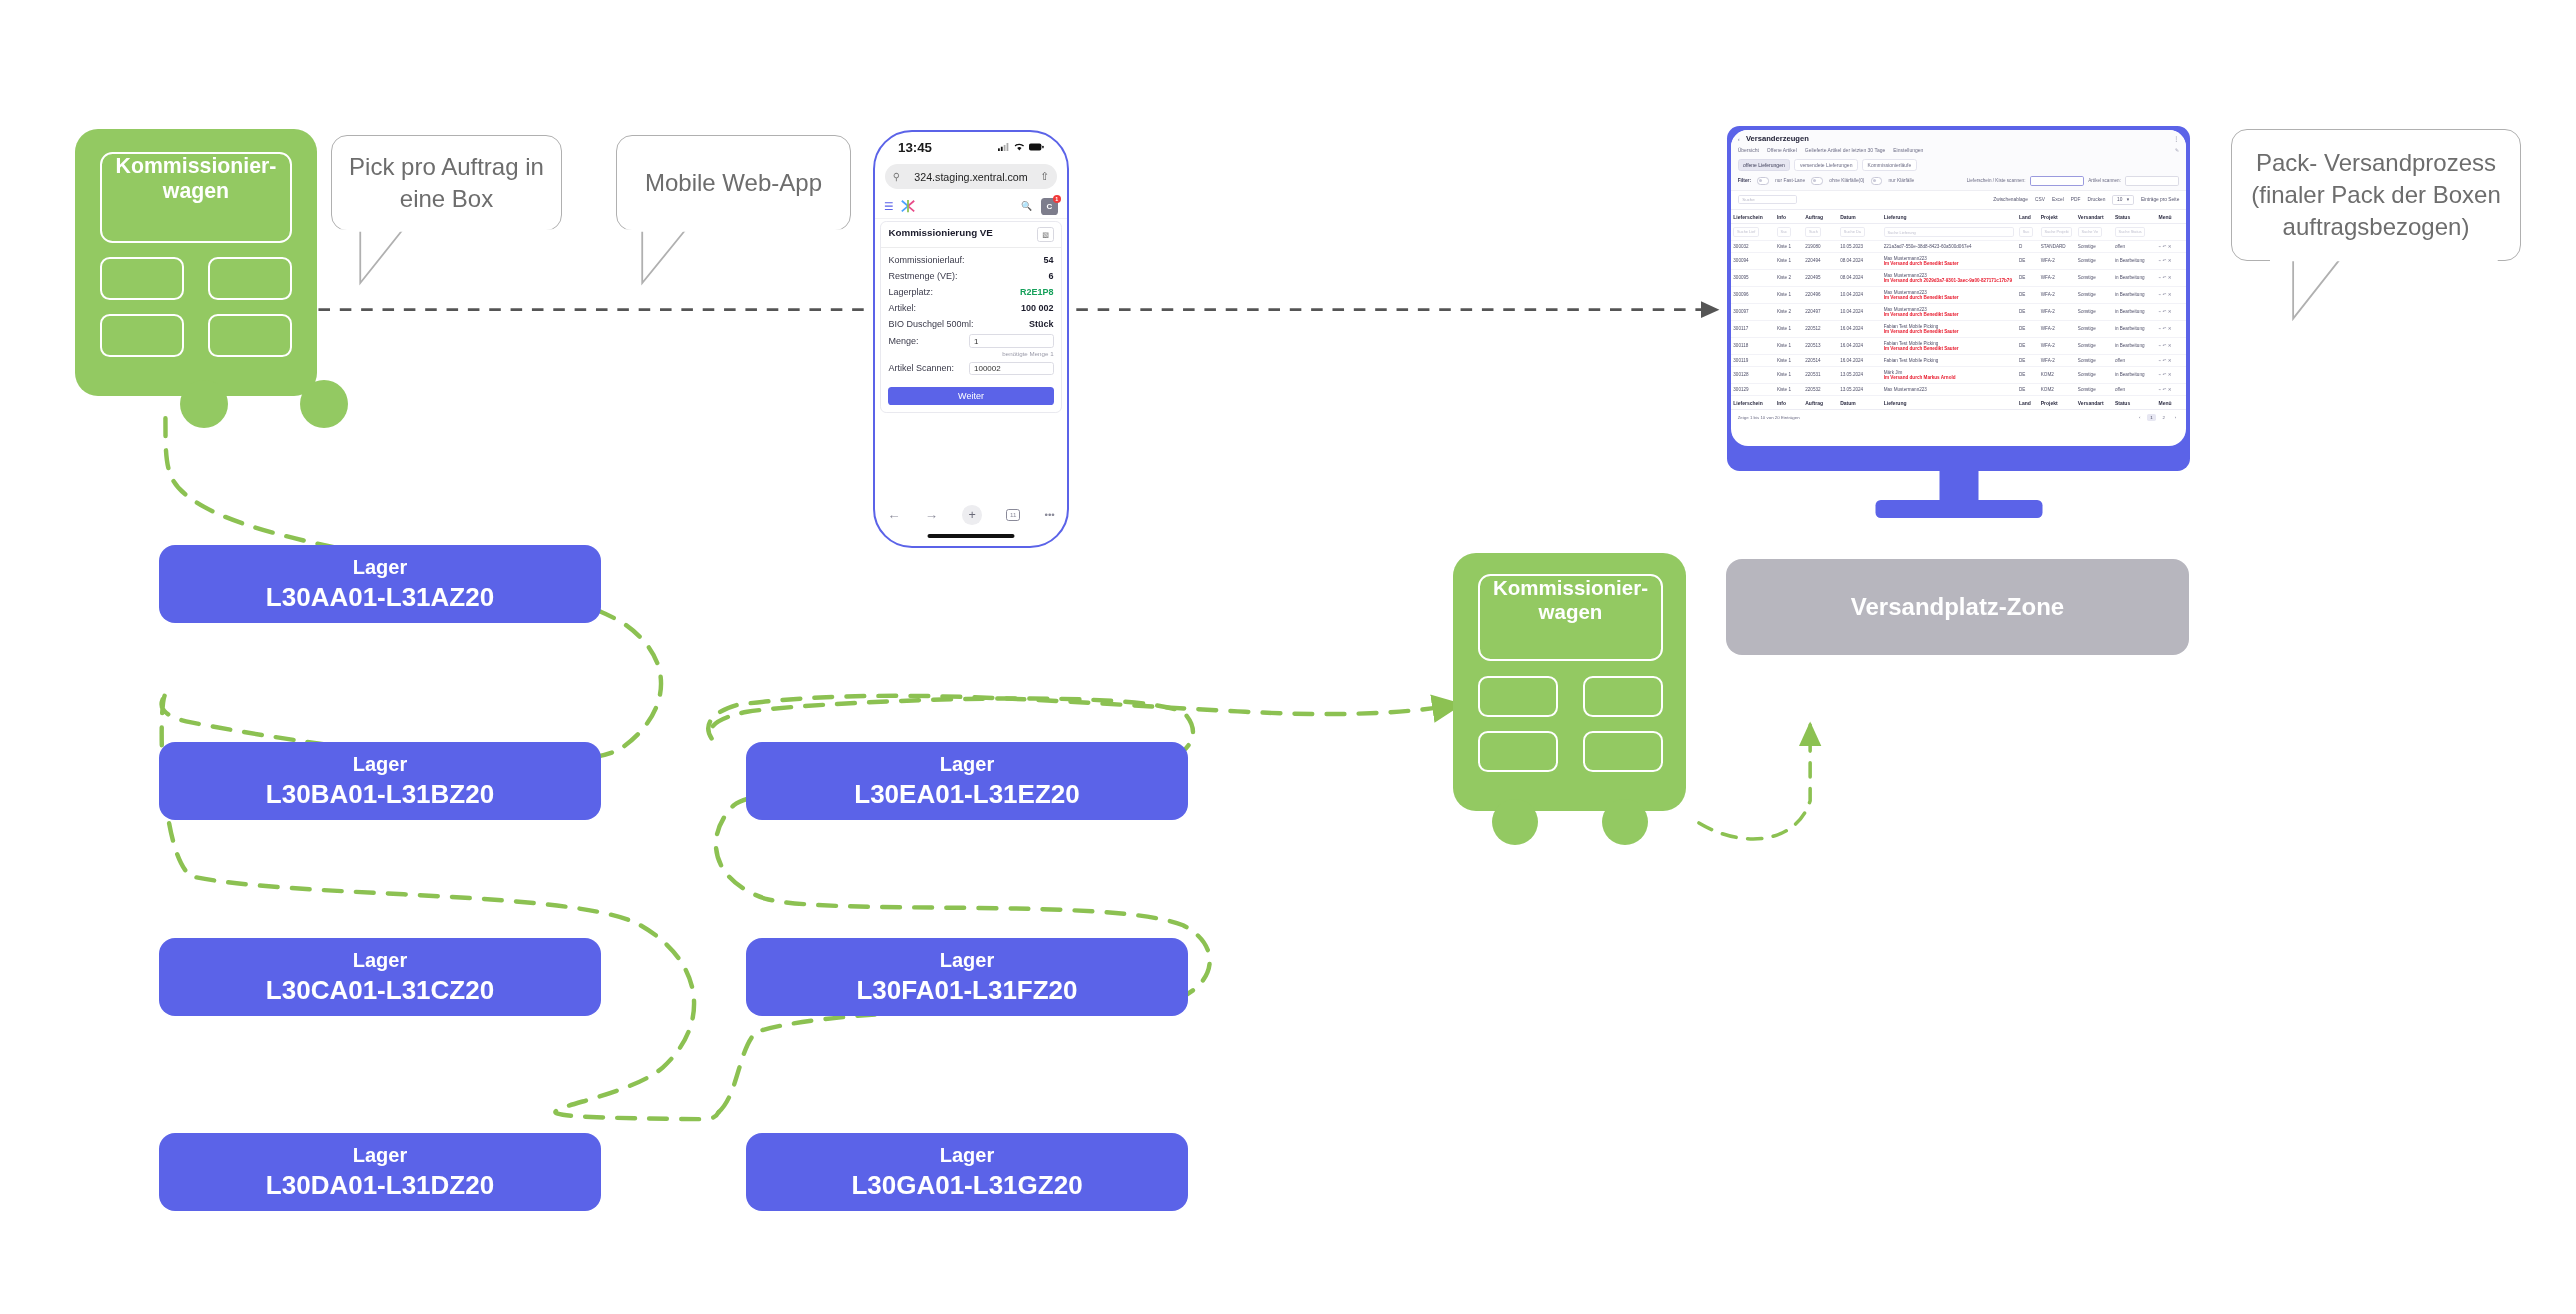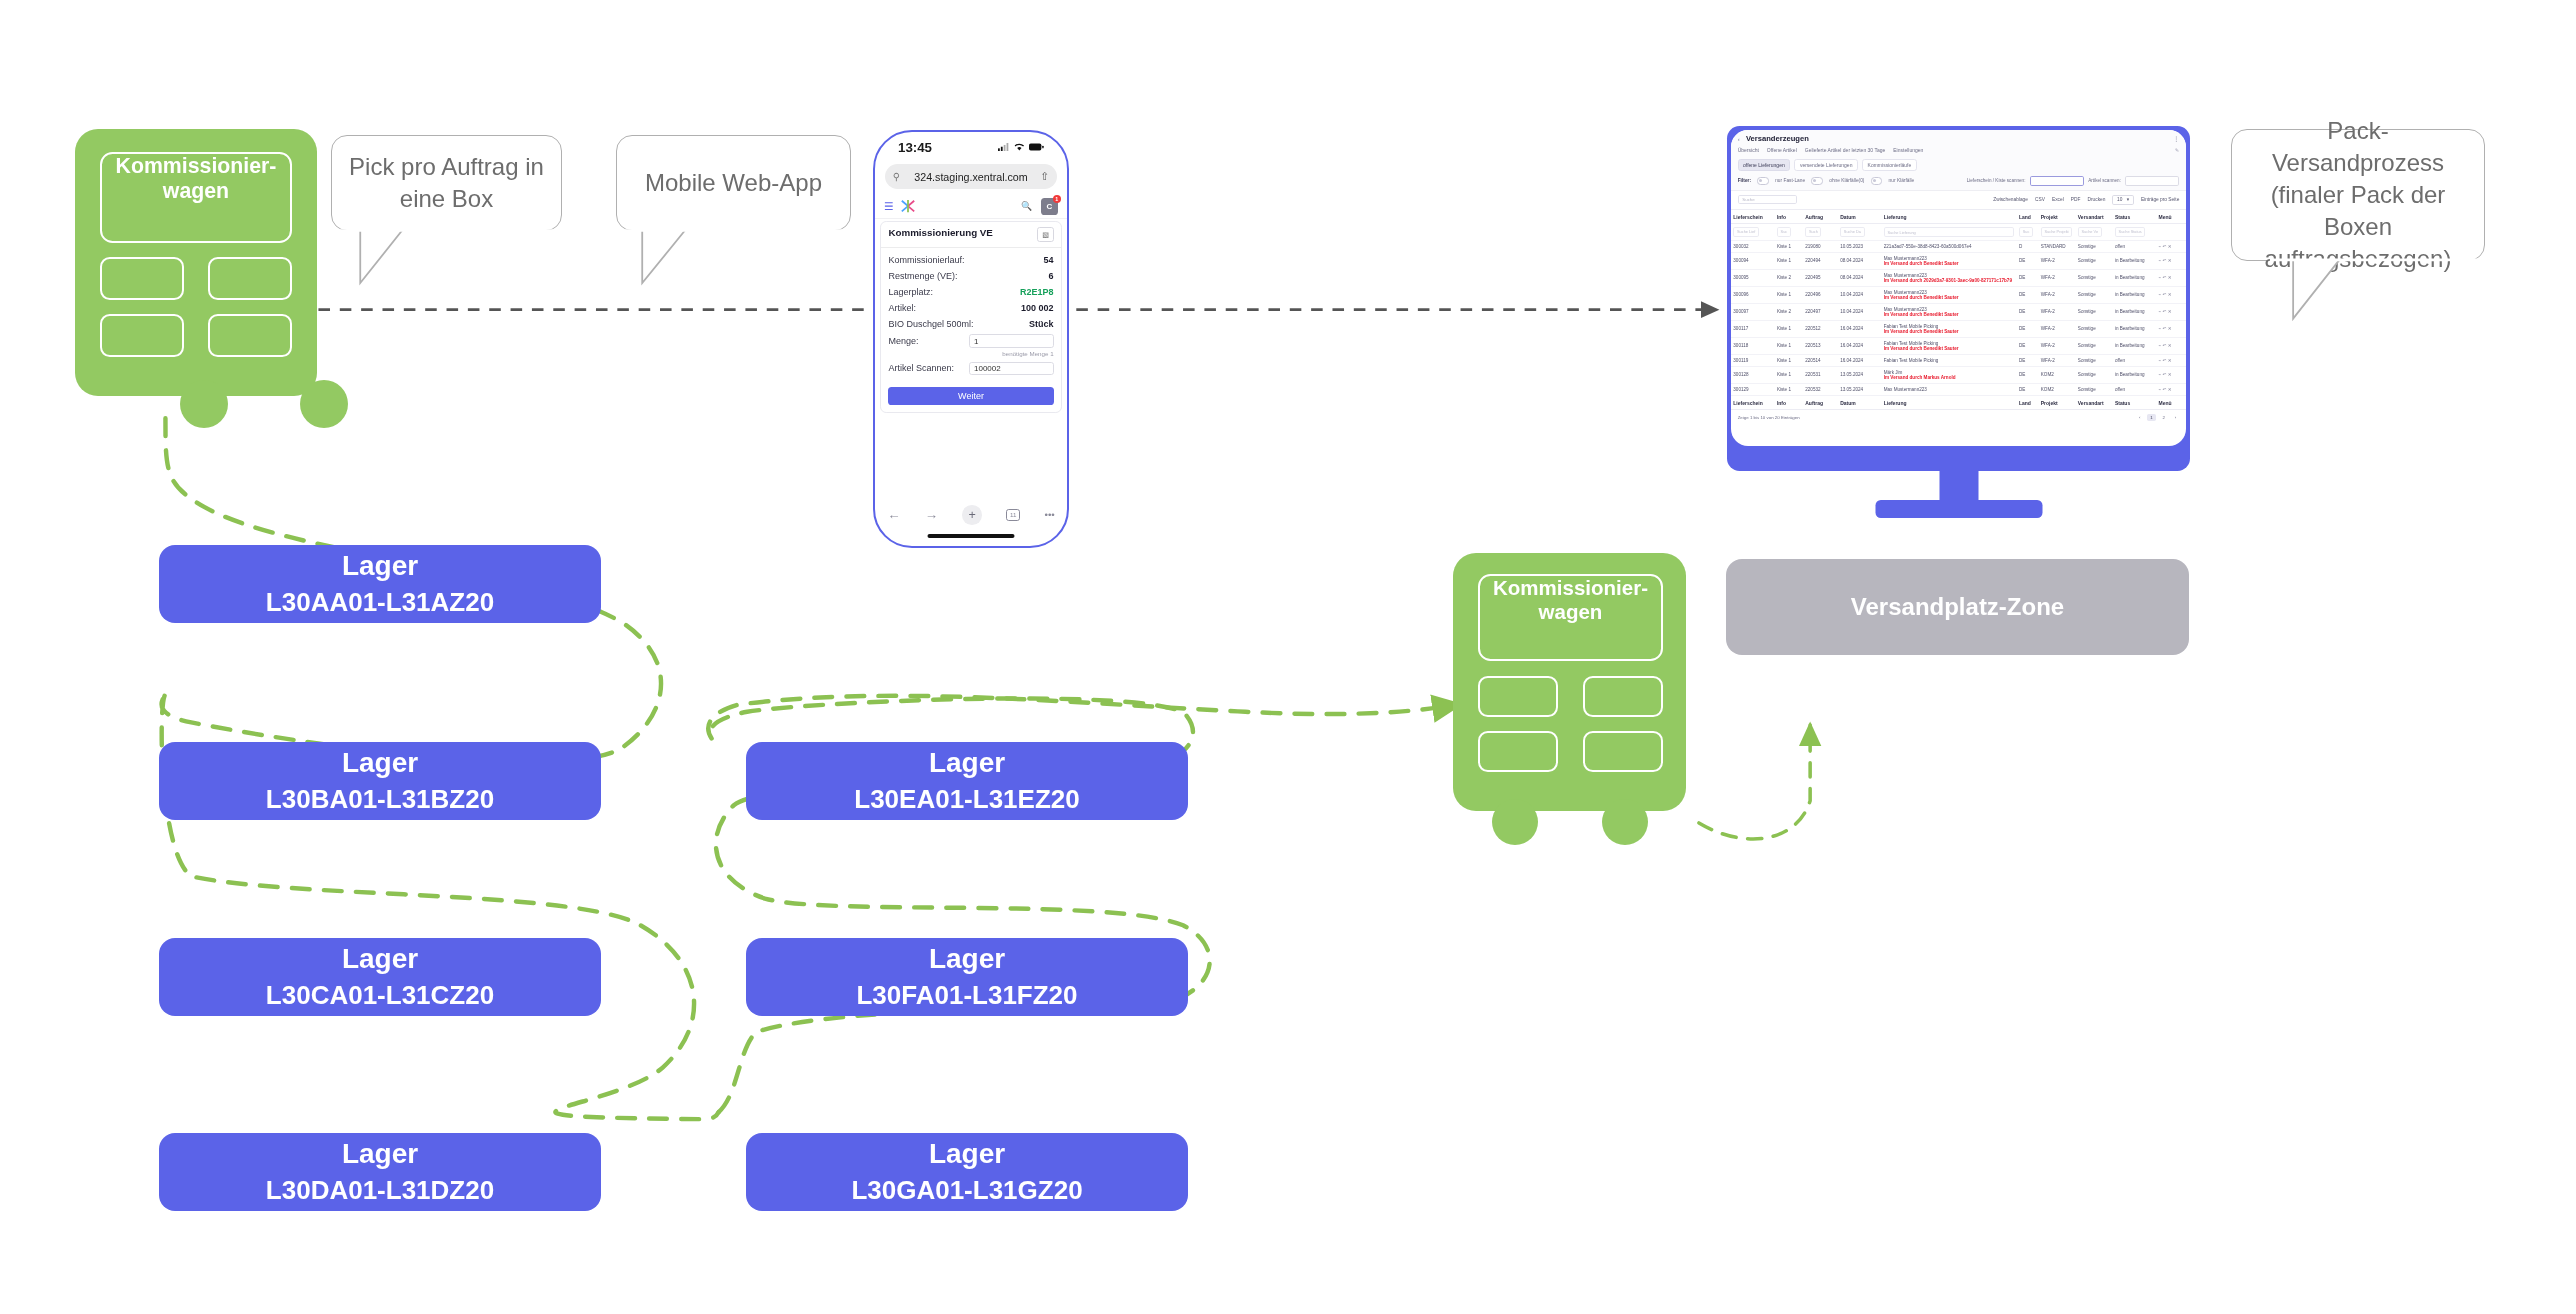--- a/index.html
+++ b/index.html
@@ -17,21 +17,21 @@
   .cart .title{position:absolute;border:2.7px solid #ffffff;border-radius:12.5px;
        color:#fff;font-weight:bold;display:flex;justify-content:center;
        text-align:center;line-height:1.18;box-sizing:border-box;}
   .cart .slot{position:absolute;border:2.7px solid #ffffff;border-radius:9.8px;box-sizing:border-box;}
   .cart .wheel{position:absolute;background:#93c962;border-radius:50%;}
 
   
   .lager{position:absolute;background:#5b63e8;border-radius:16px;color:#fff;
        display:flex;flex-direction:column;align-items:center;justify-content:center;
        font-weight:bold;line-height:1.32;}
-  .lager .l1{font-size:28px;}
+  .lager .l1{font-size:20px;}
   .lager .l2{font-size:26px;}
 
   
   .zone{position:absolute;background:#b7b6be;border-radius:16px;color:#fff;
        display:flex;align-items:center;justify-content:center;font-weight:bold;font-size:24px;}
 
   
   .bubble{position:absolute;border:1.8px solid #b0b0b0;border-radius:16px;background:#fff;
        color:#6d6d6d;font-size:24px;line-height:1.33;text-align:center;
        display:flex;align-items:center;justify-content:center;box-sizing:border-box;padding:9px 12.5px;}
@@ -192,21 +192,21 @@
   </svg>
 
   <div class="bubble" style="left:616px;top:135px;width:235px;height:96px;">
     <span>Mobile Web-App</span>
   </div>
   <svg class="routes" viewBox="0 0 2896 1478">
     <path d="M722,259 L722,318 L770,259" fill="#ffffff" stroke="#b0b0b0" stroke-width="2"></path>
     <path d="M700,259 L950,259" stroke="#ffffff" stroke-width="3"></path>
   </svg>
 
-  <div class="bubble" style="left:2231px;top:129px;width:254px;height:132px;">
+  <div class="bubble" style="left:2231px;top:129px;width:290px;height:132px;">
     <span>
       <span>Pack- Versandprozess</span><br>
       <span>(finaler Pack der Boxen</span><br>
       <span>auftragsbezogen)</span>
     </span>
   </div>
   <svg class="routes" viewBox="0 0 2896 1478">
     <path d="M2578,292 L2578,358 L2630,292" fill="#ffffff" stroke="#b0b0b0" stroke-width="2"></path>
     <path d="M2552,292 L2808,292" stroke="#ffffff" stroke-width="3"></path>
   </svg>

